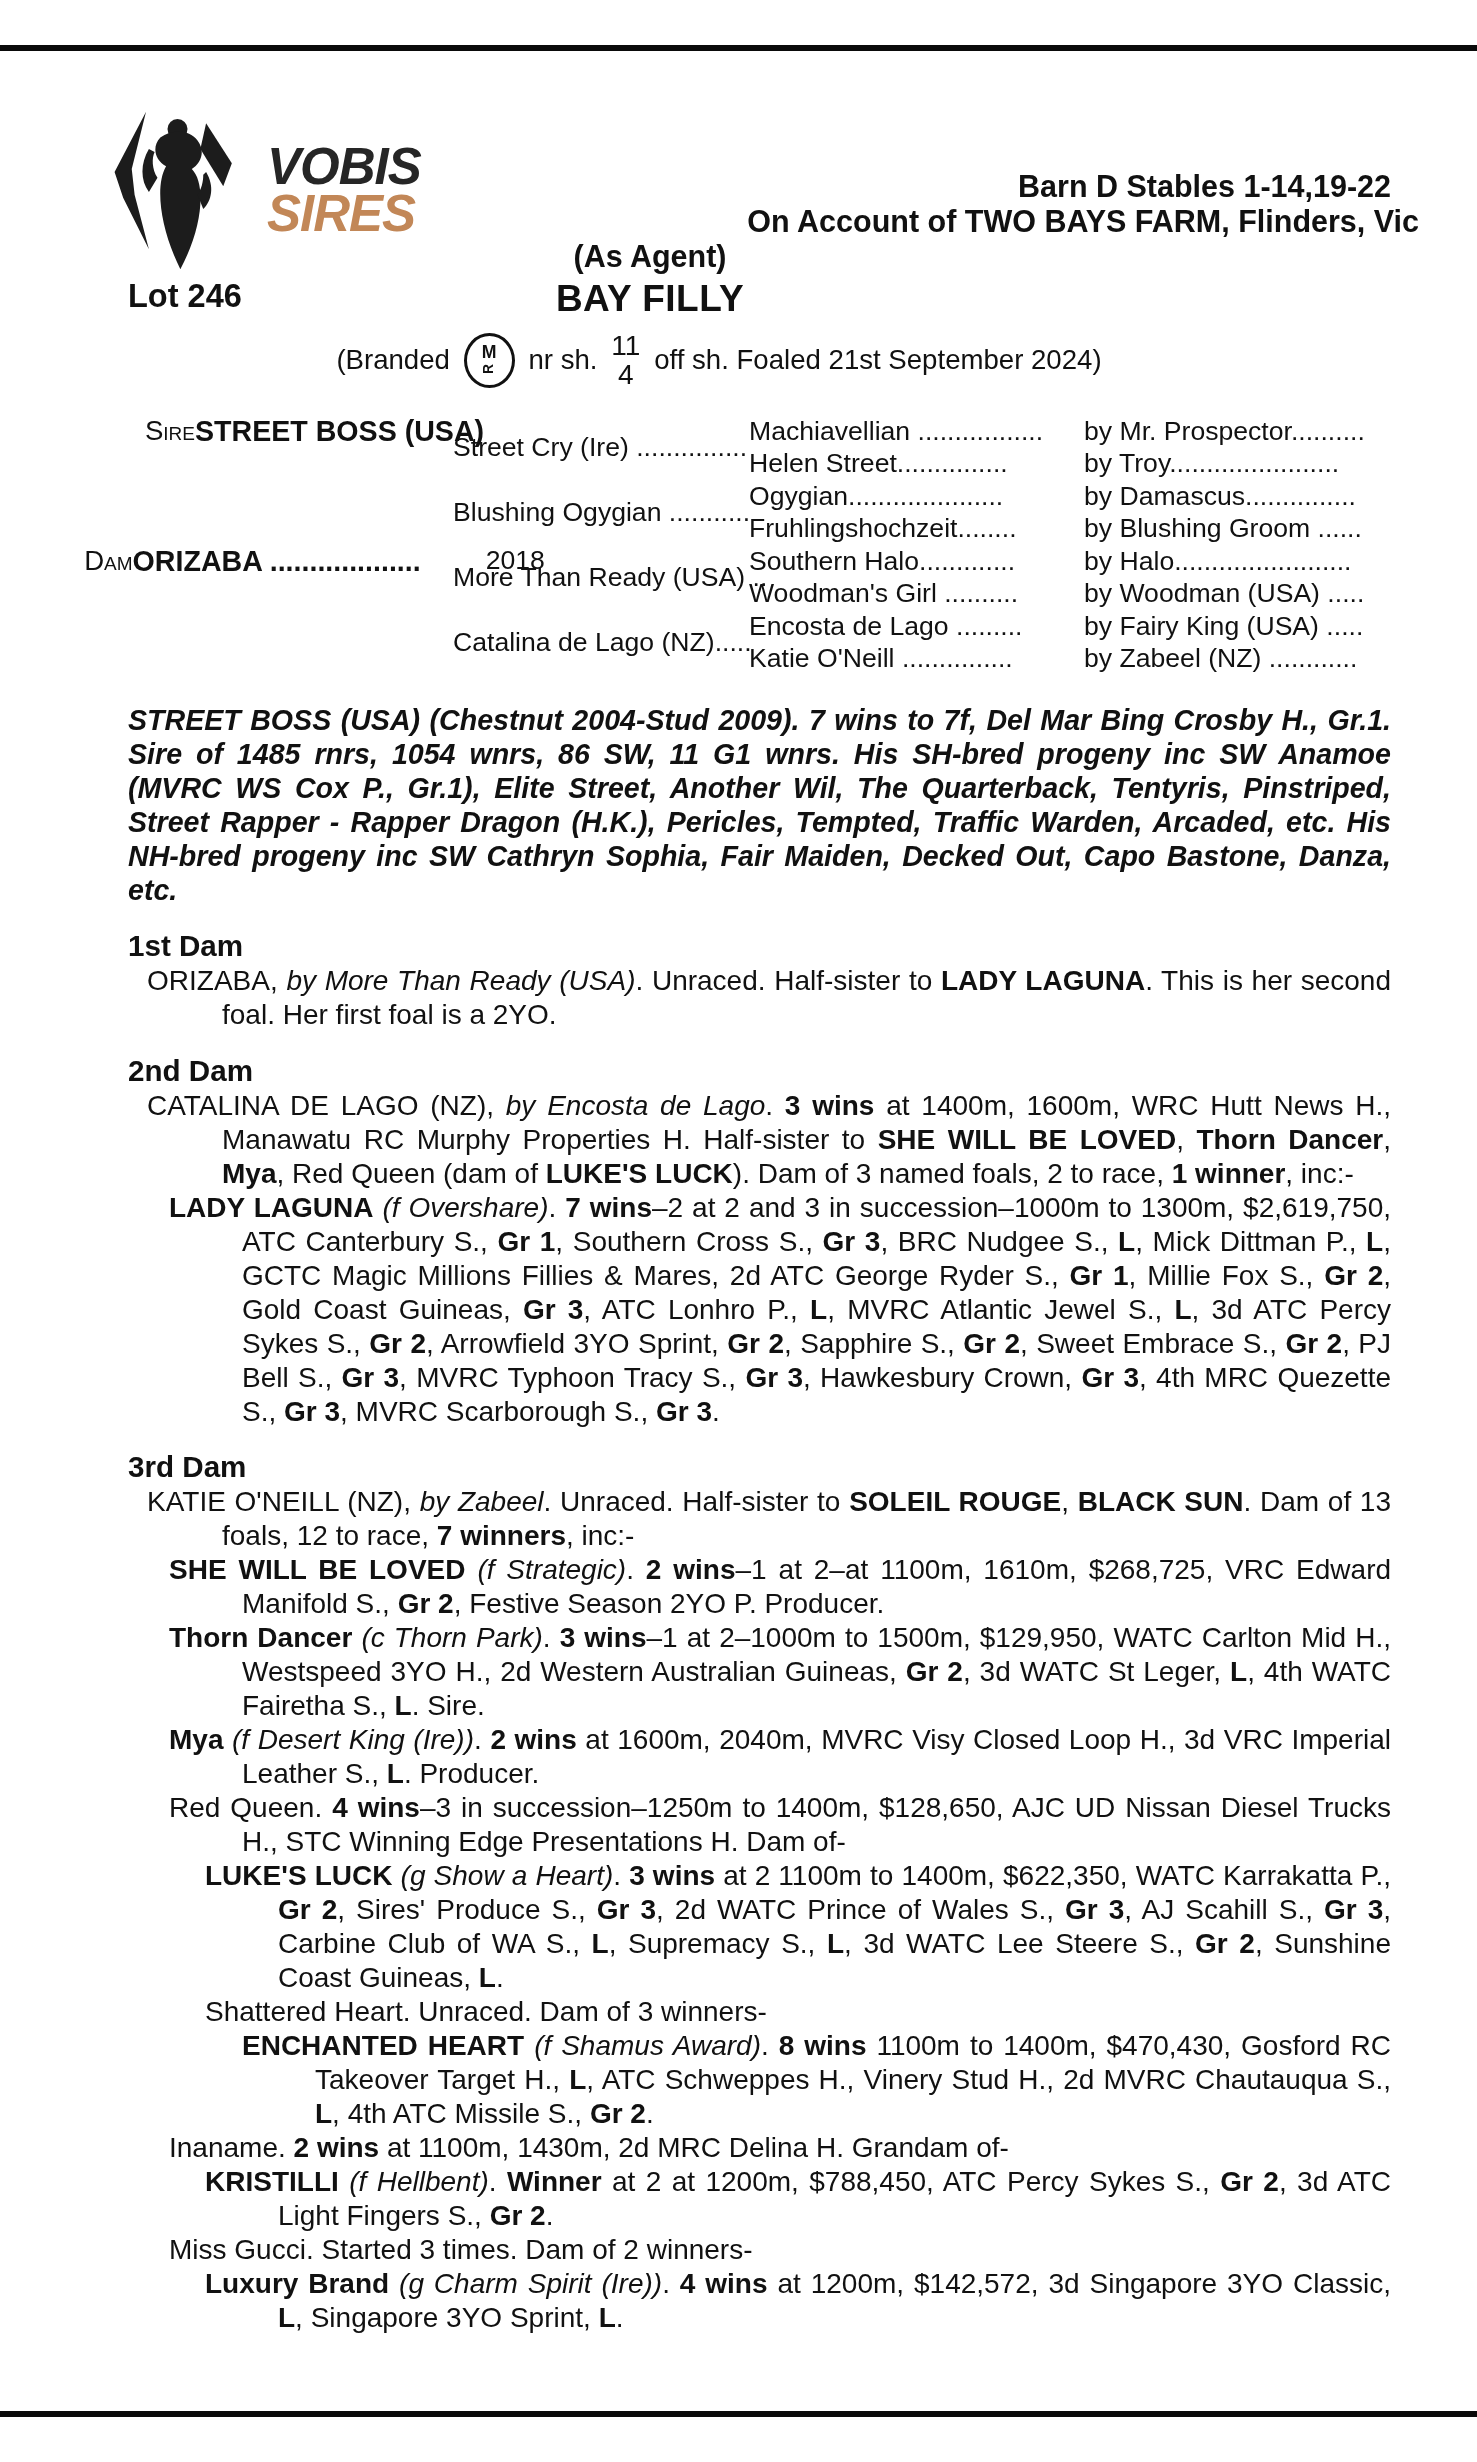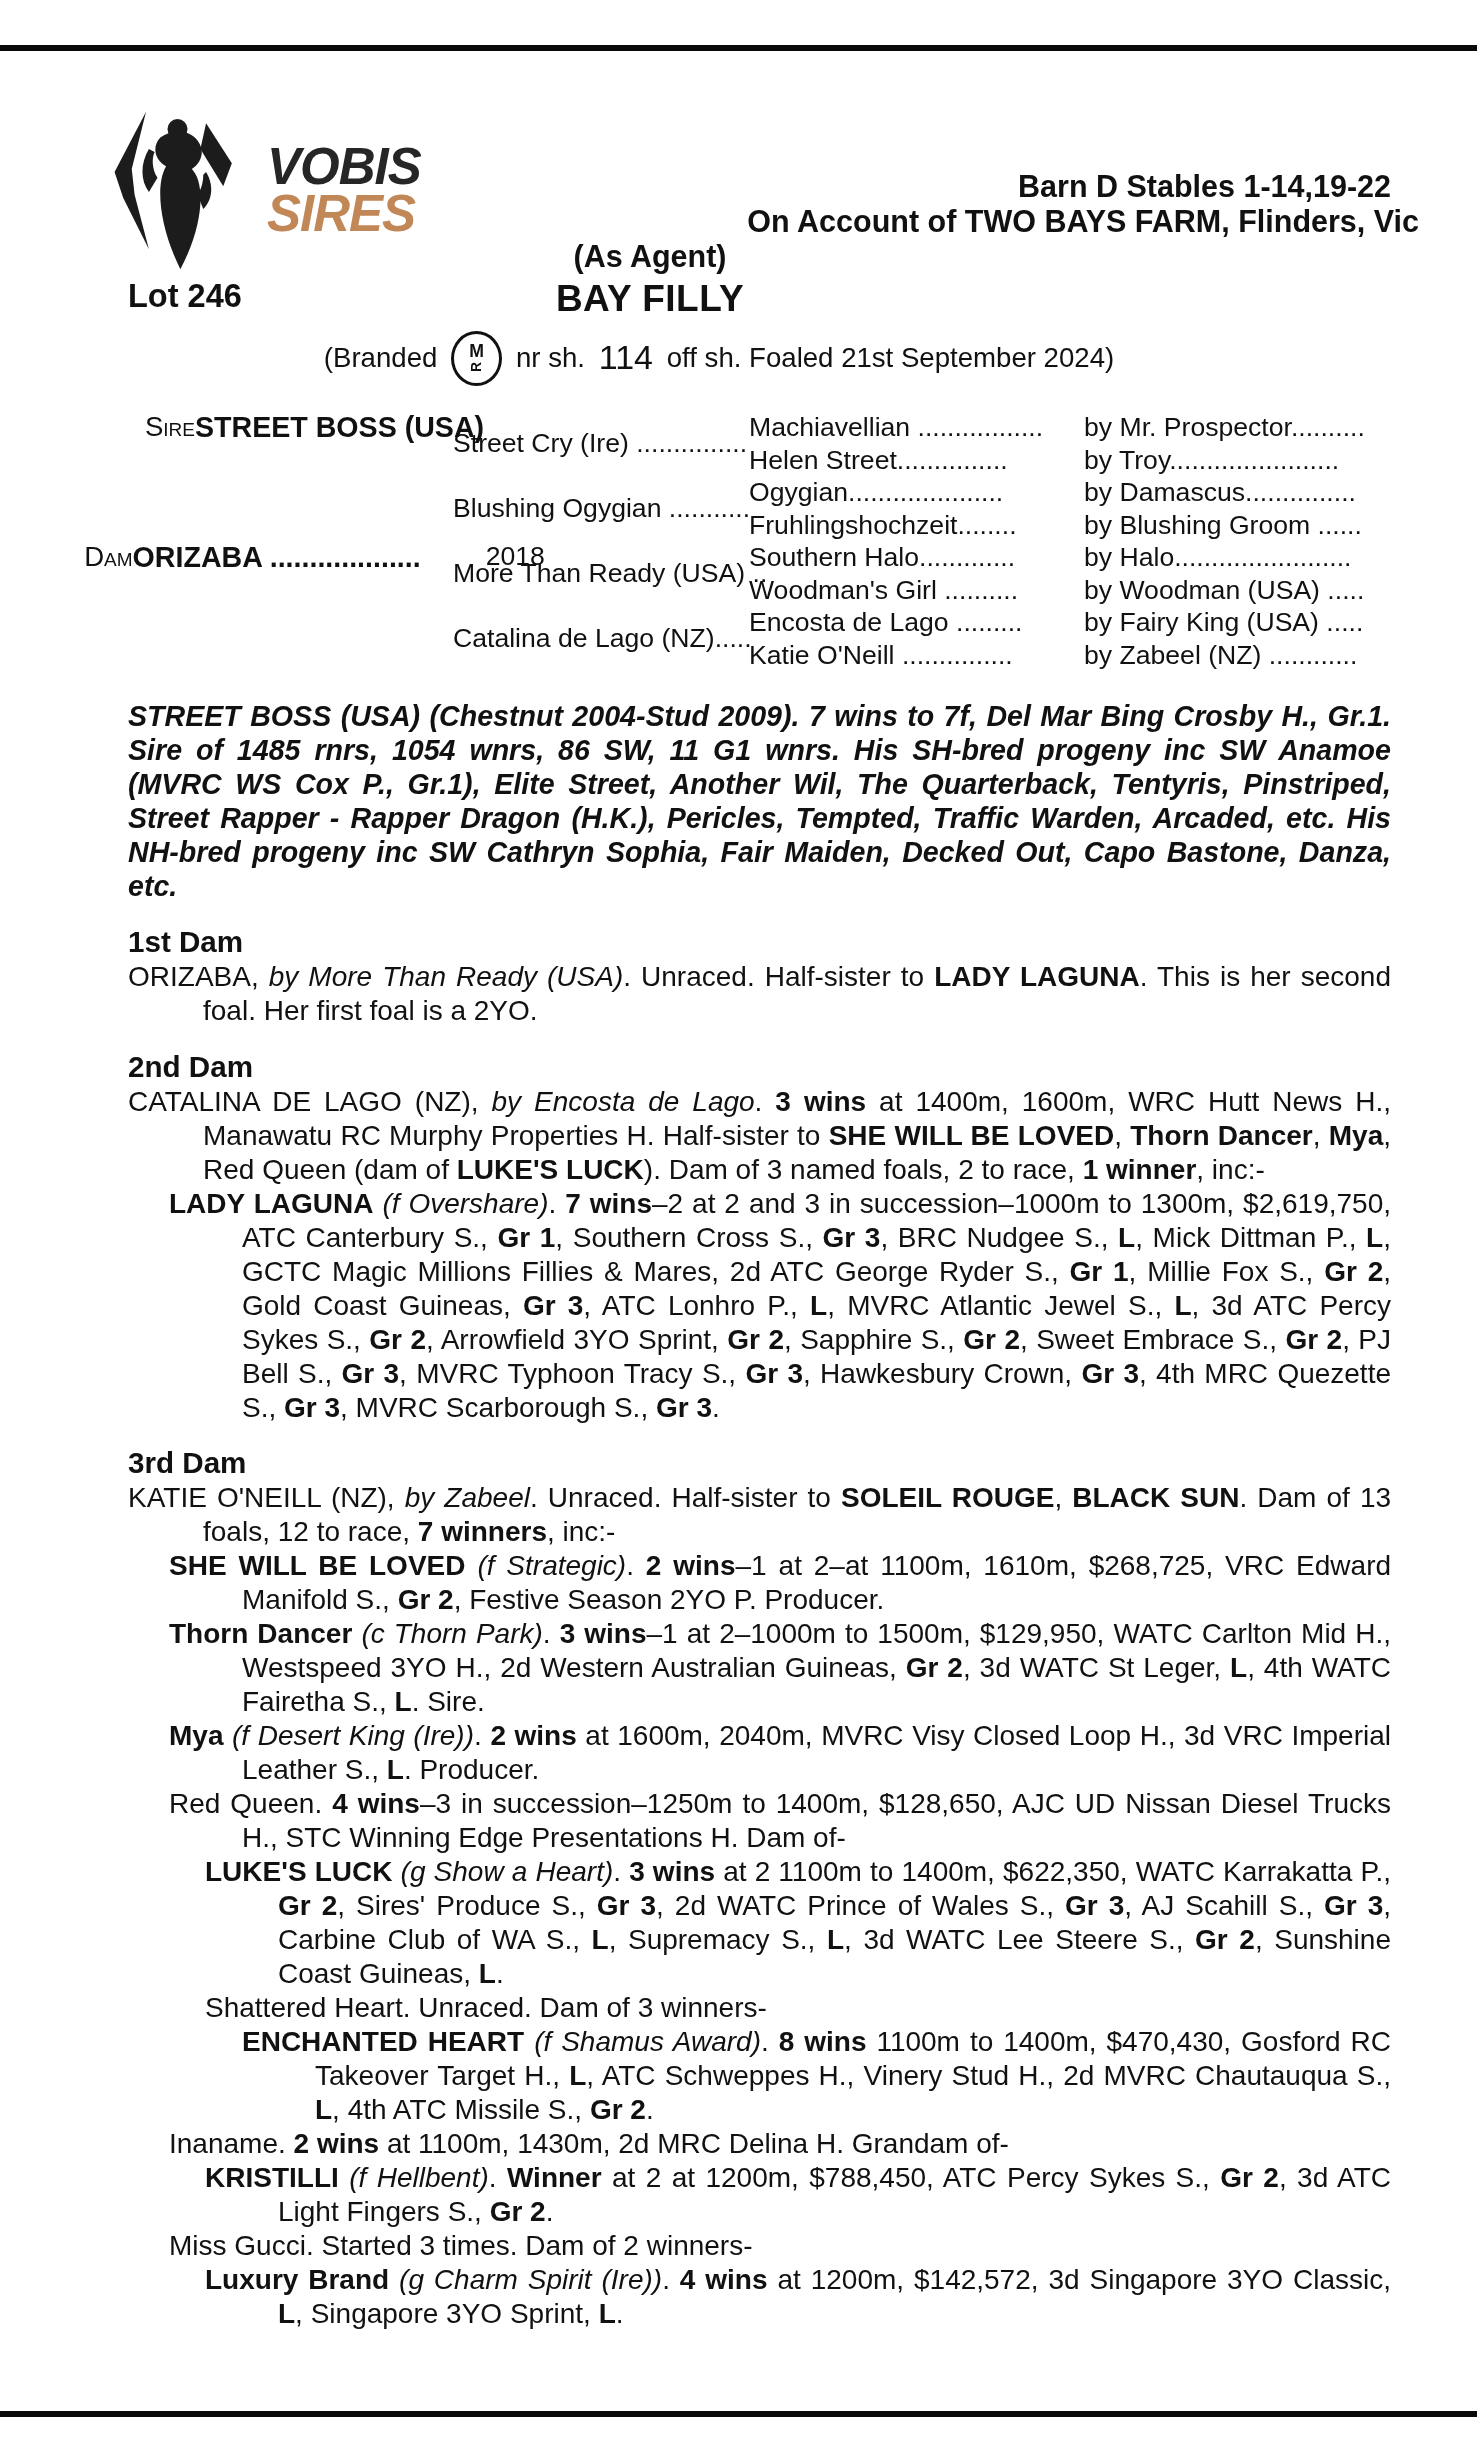--- a/index.html
+++ b/index.html
@@ -30,21 +30,21 @@
   .lot-row{position:relative;height:45px;margin-top:3.9px;}
   .lot{position:absolute;left:128px;top:0;font-weight:bold;font-size:32.5px;}
   .horse-title{position:absolute;left:0;width:1300px;text-align:center;top:0;font-weight:bold;font-size:37px;letter-spacing:0.5px;}
   .branded-row{width:1438px;margin-top:7.9px;display:flex;justify-content:center;align-items:center;gap:13.8px;font-size:27.6px;}
   .brand-circle{
     width:45px;height:49px;border:3px solid #111;border-radius:50%;
     display:inline-flex;flex-direction:column;align-items:center;justify-content:center;line-height:1;
   }
   .brand-circle .bm-top{font-size:17.7px;font-weight:bold;}
   .brand-circle .bm-bot{font-size:13.8px;font-weight:bold;transform:rotate(-90deg);}
-  .fraction{display:inline-flex;flex-direction:row;align-items:center;line-height:1.05;font-size:34px;}
+  .fraction{display:inline-flex;flex-direction:column;align-items:center;line-height:1.05;font-size:28px;}
 
   
   .ped-table{display:flex;margin:25.6px 0 0 111px;font-size:26.6px;}
   .ped-col{display:flex;flex-direction:column;}
   .ped-col1{width:342px;}
   .ped-col2{width:284px;}
   .ped-col3{width:335px;}
   .ped-col4{width:307px;}
   .ped-block{height:130px;display:flex;justify-content:center;}
   .ped-label{padding-left:65px;font-variant:small-caps;font-size:27.6px;}
@@ -60,21 +60,21 @@
     font-size:28.6px;line-height:34px;
     text-align:justify;
   }
 
   
   .dam-sections{margin:0 87px 0 128px;font-size:28px;line-height:34px;}
   .dam-heading{font-weight:bold;font-size:29.6px;margin-top:19.7px;line-height:37px;}
   .entry{text-align:justify;}
   .entry .b{font-weight:bold;}
   .entry .i{font-style:italic;}
-  .lvl0{padding-left:75px;text-indent:-75px;}
+  .lvl0{padding-left:75px;text-indent:-75px;margin-left:19px;}
   .lvl1{margin-left:41px;padding-left:73px;text-indent:-73px;}
   .lvl2{margin-left:77px;padding-left:73px;text-indent:-73px;}
   .lvl3{margin-left:114px;padding-left:73px;text-indent:-73px;}
 </style>
 </head>
 <body>
 
 <div class="page">
   <div class="rule top"></div>
 

